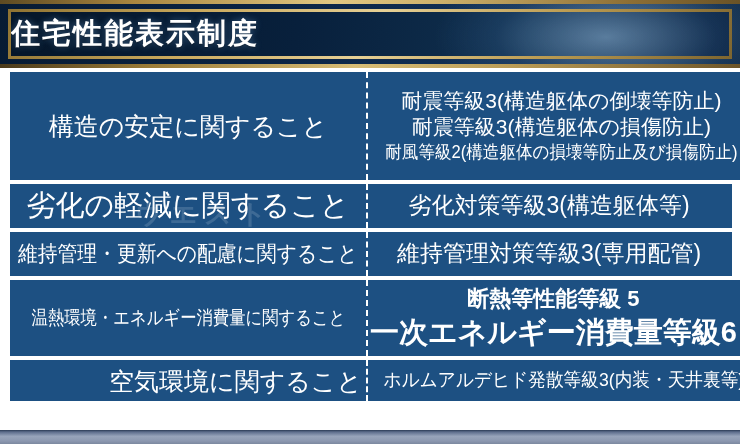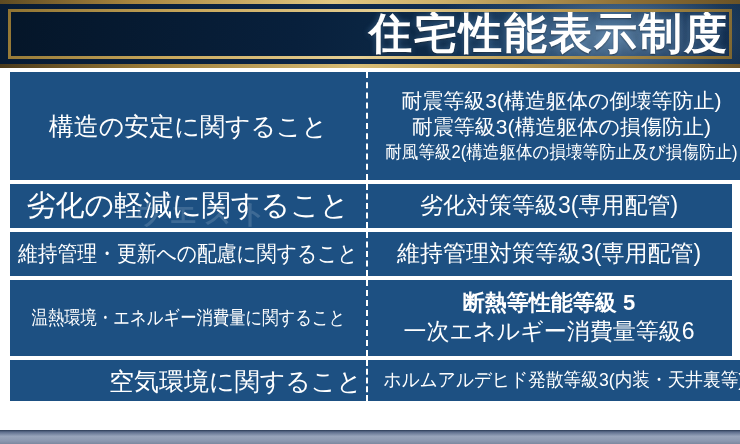--- a/index.html
+++ b/index.html
@@ -59,23 +59,23 @@
       linear-gradient(100deg, #051629 0%, #08203c 40%, #10304f 72%, #0a2240 100%);
     box-sizing: border-box;
     overflow: hidden;
   }
   .banner-title {
     position: absolute;
     left: 0;
     right: 0;
     top: 50%;
     transform: translateY(-50%);
-    text-align: right;
+    text-align: left;
     color: #ffffff;
-    font-size: 43px;
+    font-size: 29px;
     font-weight: bold;
     letter-spacing: 2px;
     text-shadow: 0 0 6px rgba(120,175,230,0.45), 0 1px 2px rgba(0,0,0,0.6);
     white-space: nowrap;
   }
 
   
   .table {
     position: absolute;
     left: 10px;
@@ -142,21 +142,21 @@
   .t-left-3 { font-size: 22px; transform: scaleX(0.90); }
   .t-left-4 { font-size: 19px; transform: scaleX(0.86); }
   .t-left-5 { font-size: 25px; }
 
   .t-r1a { font-size: 21px; }
   .t-r1b { font-size: 21px; }
   .t-r1c { font-size: 18px; transform: scaleX(0.92); }
   .t-r2  { font-size: 23px; }
   .t-r3  { font-size: 23px; }
   .t-r4a { font-size: 22px; font-weight: bold; }
-  .t-r4b { font-size: 23px; font-weight: normal; }
+  .t-r4b { font-size: 29px; font-weight: bold; }
   .t-r5  { font-size: 19px; transform: scaleX(0.93); }
 
   
   .watermark {
     position: absolute;
     left: 135px;
     top: 196px;
     width: 420px;
     height: 40px;
     color: rgba(225,235,245,0.17);
@@ -206,21 +206,21 @@
       </div>
       <div class="divider"></div>
     </div>
 
     <div class="row r2">
       <div class="cell cell-left">
         <span class="line t-left-2">劣化の軽減に関すること</span>
       </div>
       <div class="cell cell-right">
         <div class="lines">
-          <span class="line t-r2">劣化対策等級3(専用配管)</span>
+          <span class="line t-r2">劣化対策等級3(構造躯体等)</span>
         </div>
       </div>
       <div class="divider"></div>
     </div>
 
     <div class="row r3">
       <div class="cell cell-left">
         <span class="line t-left-3">維持管理・更新への配慮に関すること</span>
       </div>
       <div class="cell cell-right">

